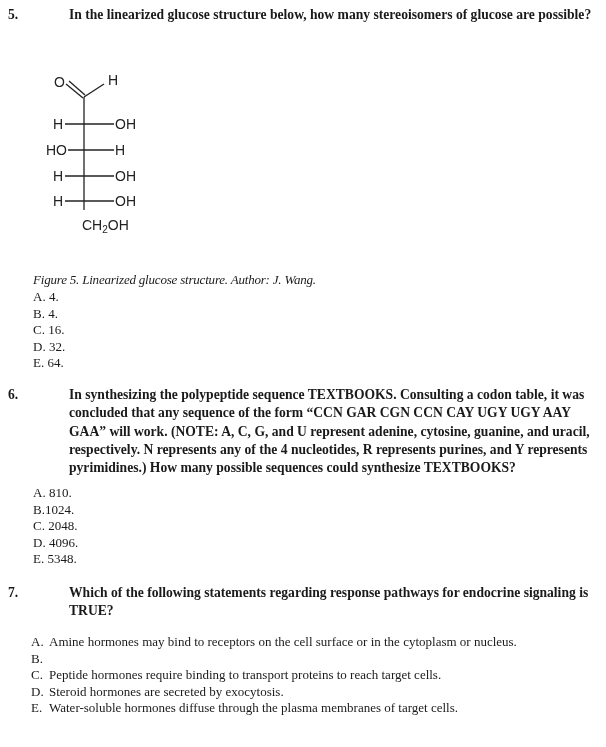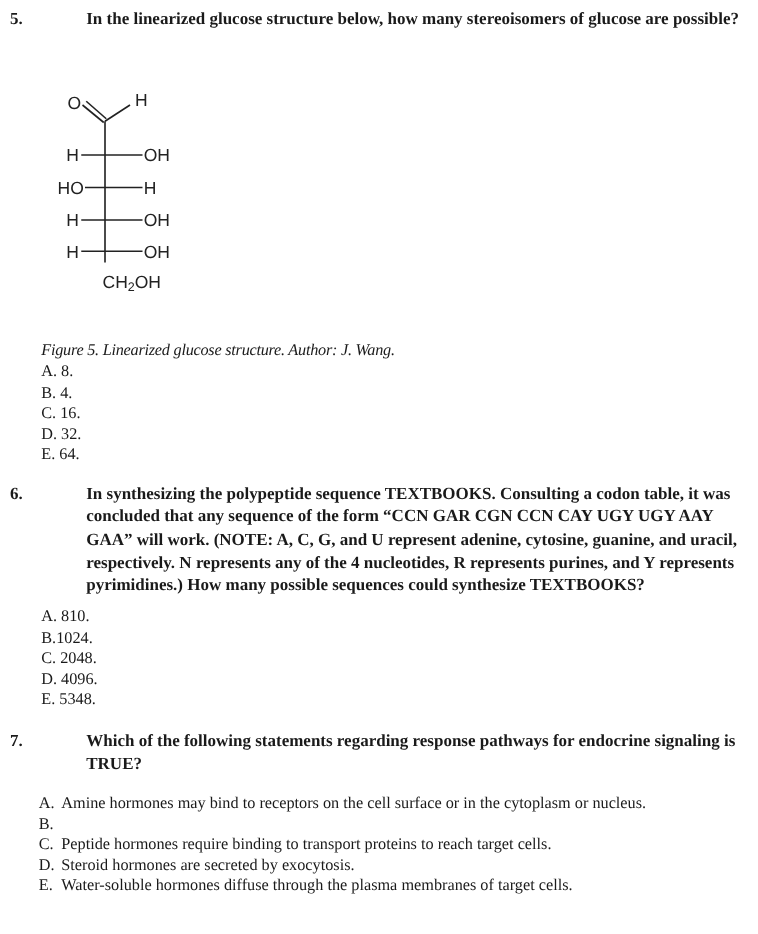--- a/index.html
+++ b/index.html
@@ -65,21 +65,21 @@
     <line x1="19" y1="141" x2="68" y2="141" stroke="#222" stroke-width="1.3"></line>
     <text x="69" y="146">OH</text>
 
     <text x="36" y="170">CH<tspan font-size="10" dy="3">2</tspan><tspan dy="-3">OH</tspan></text>
   </svg>
 </div>
 
 <div class="caption">Figure 5. Linearized glucose structure. Author: J. Wang.</div>
 
 <div class="choices" style="top:289px;">
-  <div>A. 8.</div>
+  <div>A. 4.</div>
   <div>B. 4.</div>
   <div>C. 16.</div>
   <div>D. 32.</div>
   <div>E. 64.</div>
 </div>
 
 <div class="q-head" style="top:386px;">
   <span class="q-num">6.</span>
   <span class="q-text">In synthesizing the polypeptide sequence TEXTBOOKS. Consulting a codon table, it was concluded that any sequence of the form “CCN GAR CGN CCN CAY UGY UGY AAY GAA” will work. (NOTE: A, C, G, and U represent adenine, cytosine, guanine, and uracil, respectively. N represents any of the 4 nucleotides, R represents purines, and Y represents pyrimidines.) How many possible sequences could synthesize TEXTBOOKS?</span>
 </div>

